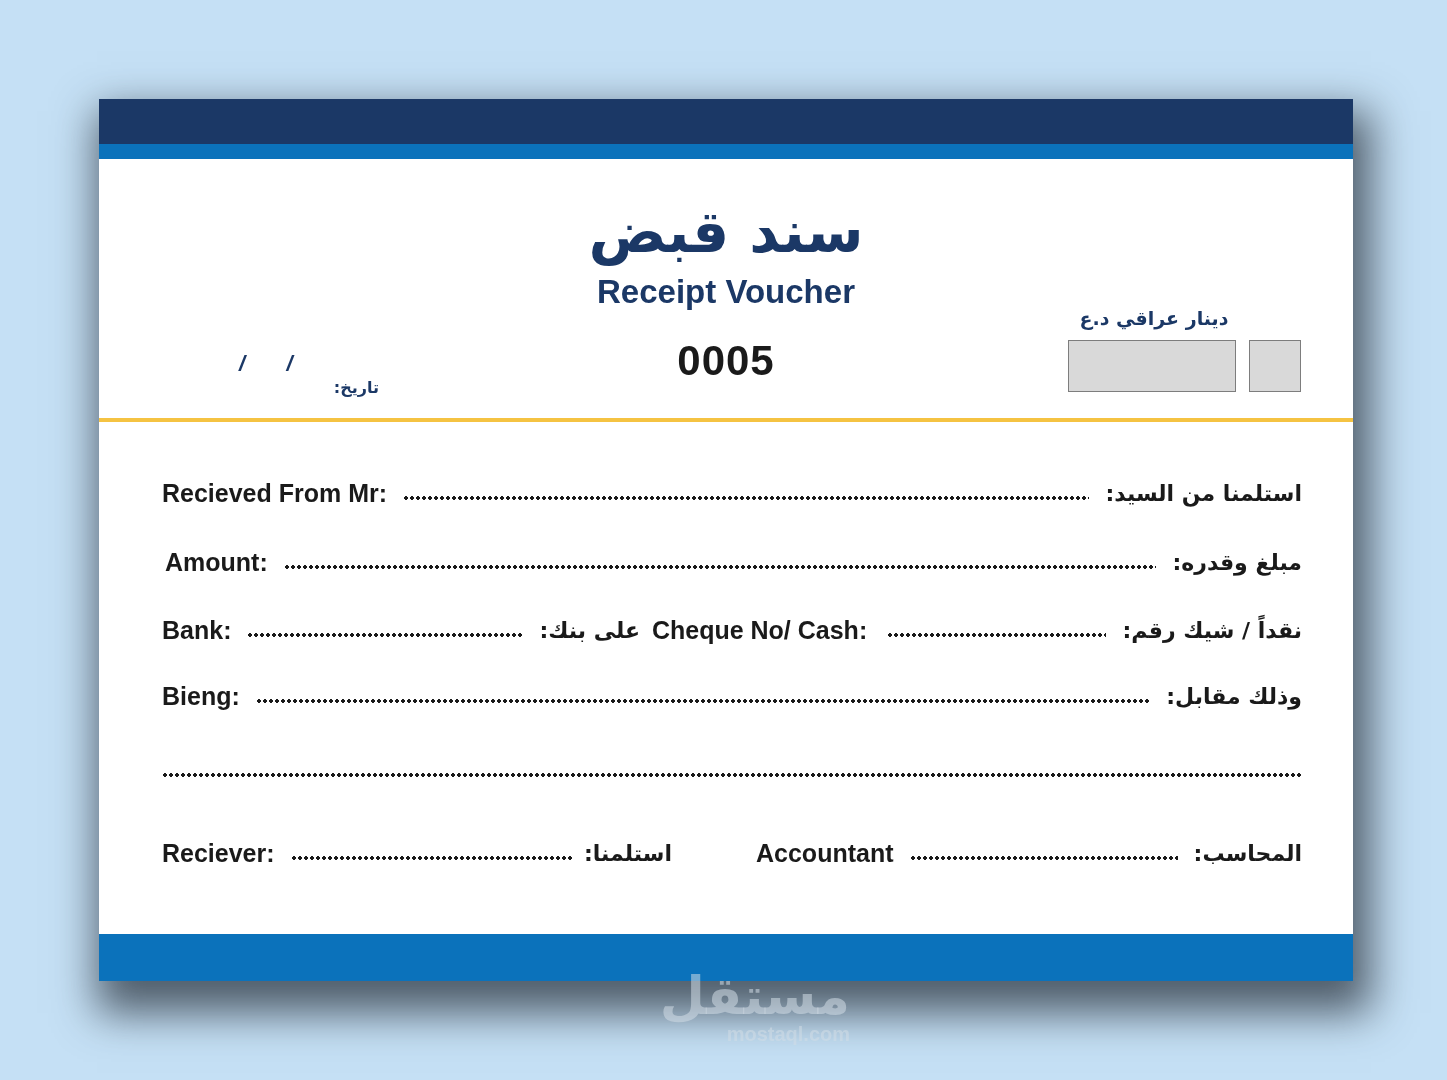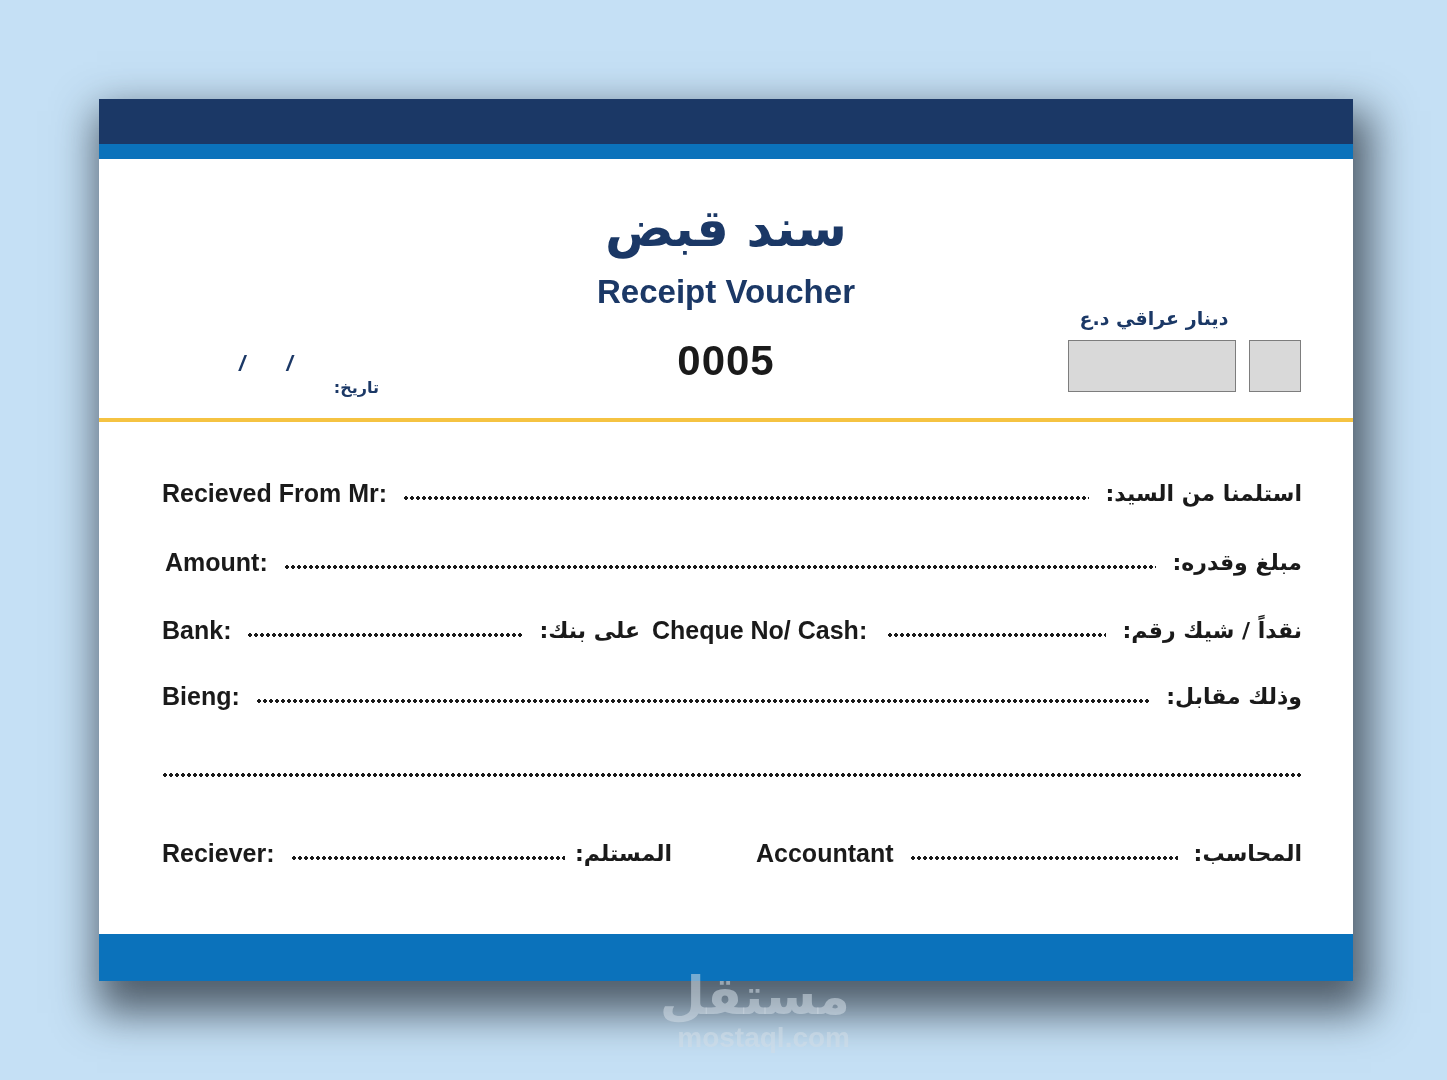--- a/index.html
+++ b/index.html
@@ -17,21 +17,21 @@
       position: absolute; left: 99px; top: 99px; width: 1254px; height: 882px;
       background: #ffffff; overflow: hidden;
     }
     .band-top-dark { position: absolute; left: 0; top: 0; width: 100%; height: 45px; background: #1b3866; }
     .band-top-blue { position: absolute; left: 0; top: 45px; width: 100%; height: 15px; background: #0b72bb; }
     .band-bottom { position: absolute; left: 0; top: 835px; width: 100%; height: 47px; background: #0b72bb; }
     .gold-line { position: absolute; left: 0; top: 319px; width: 100%; height: 4px; background: #f5c342; }
 
     .title-ar {
       position: absolute; left: 0; width: 100%; top: 104px; text-align: center;
-      font-family: "DejaVu Sans", sans-serif; font-weight: bold; font-size: 51px;
+      font-family: "DejaVu Sans", sans-serif; font-weight: bold; font-size: 58px;
       color: #1b3866; direction: rtl; line-height: 1; letter-spacing: 1px;
     }
     .title-en {
       position: absolute; left: 0; width: 100%; top: 176px; text-align: center;
       font-weight: bold; font-size: 33px; color: #1b3866; line-height: 1;
     }
     .number {
       position: absolute; left: 0; width: 100%; top: 241px; text-align: center;
       font-weight: bold; font-size: 42px; color: #1a1a1a; line-height: 1; letter-spacing: 1px;
     }
@@ -69,21 +69,21 @@
       background-image: radial-gradient(circle, #1a1a1a 1.8px, transparent 2px);
       background-size: 6px 6px; background-repeat: repeat-x; background-position: left center;
     }
     .row .sep { flex: none; margin: 0 4px; }
 
     .watermark {
       position: absolute; left: 600px; top: 970px; width: 250px; text-align: right;
       color: rgba(210,220,230,0.55); font-weight: bold;
     }
     .watermark .wm-ar { font-family: "DejaVu Sans", sans-serif; font-size: 52px; direction: rtl; line-height: 1; }
-    .watermark .wm-en { font-size: 28px; line-height: 1; margin-top: 2px; }
+    .watermark .wm-en { font-size: 20px; line-height: 1; margin-top: 2px; }
   </style>
 </head>
 <body>
 
 <div class="shadow"></div>
 
 <div class="voucher">
   <div class="band-top-dark"></div>
   <div class="band-top-blue"></div>
 
@@ -130,21 +130,21 @@
     <span class="ar">وذلك مقابل:</span>
   </div>
 
   <div class="row" style="top:654px;">
     <span class="dots" style="margin:10px 0 0 0;"></span>
   </div>
 
   <div class="row" style="top:737px; width:510px;">
     <span class="en">Reciever:</span>
     <span class="dots" style="margin-right:2px;"></span>
-    <span class="ar">المستلم:</span>
+    <span class="ar">استلمنا:</span>
   </div>
 
   <div class="row" style="top:737px; left:657px; width:546px;">
     <span class="en">Accountant</span>
     <span class="dots"></span>
     <span class="ar">المحاسب:</span>
   </div>
 
   <div class="band-bottom"></div>
 </div>

